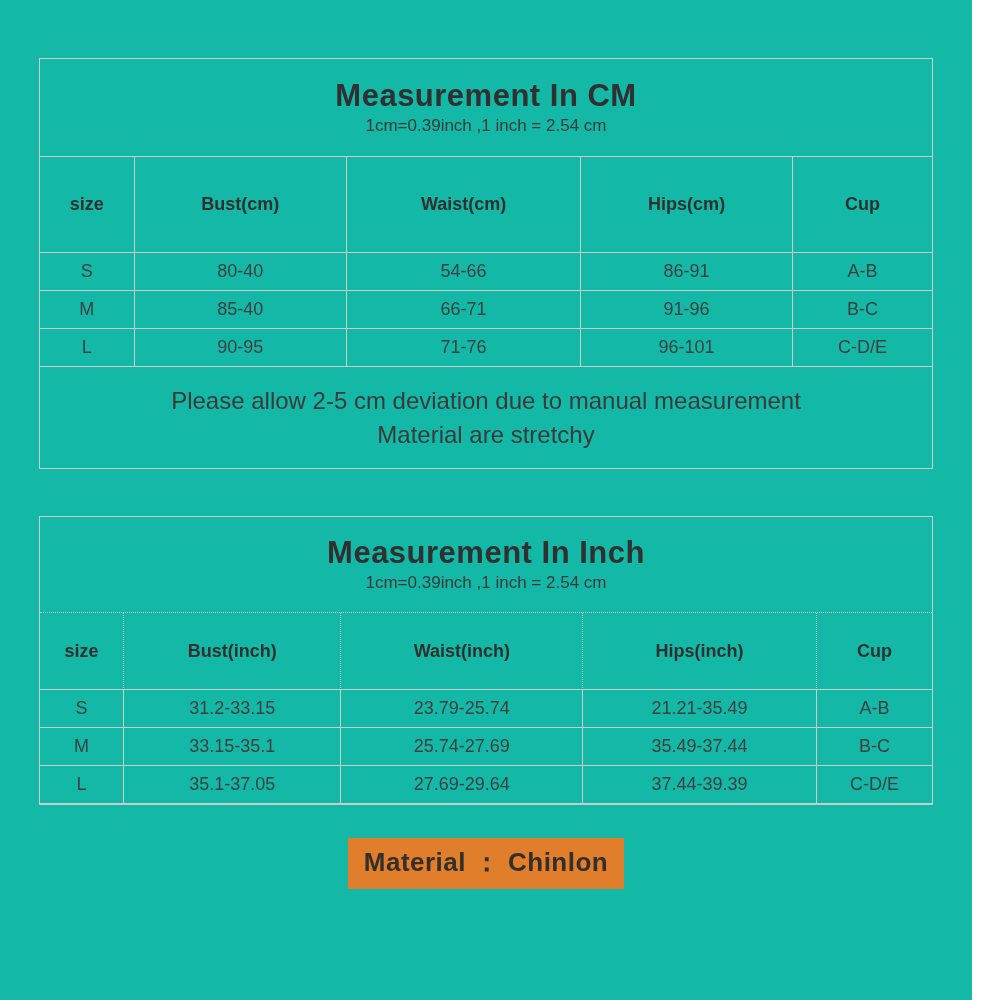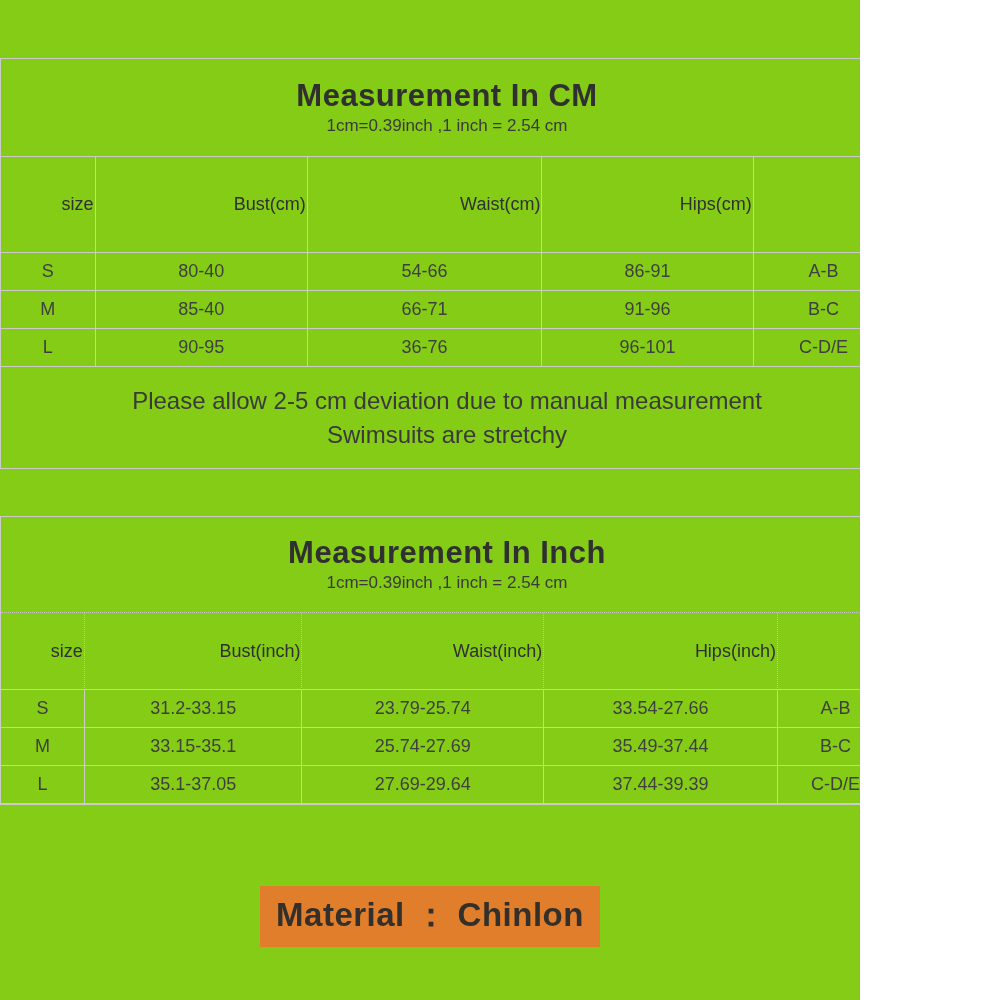--- a/index.html
+++ b/index.html
@@ -3,23 +3,23 @@
 <meta charset="utf-8">
 <style>
   html, body {
     margin: 0;
     padding: 0;
     background: #ffffff;
     font-family: "Liberation Sans", "DejaVu Sans", sans-serif;
     color: #3a3a3a;
   }
   .page {
-    width: 860px;
+    width: 972px;
     height: 1000px;
-    background: #84cc16;
+    background: #14b8a6;
     box-sizing: border-box;
     padding-top: 58px;
     overflow: hidden;
   }
   table.size-chart {
     width: 894px;
     margin: 0 auto;
     border-collapse: separate;
     border-spacing: 0;
     border: 1px solid #cbcbcb;
@@ -45,27 +45,26 @@
     letter-spacing: 0.5px;
     line-height: 40px;
   }
   .tbl-subtitle {
     font-size: 17px;
     color: #3a3a3a;
     margin-top: 0;
   }
   
   tr.header-row td {
-    font-weight: normal;
+    font-weight: bold;
     font-size: 18px;
     color: #303030;
     border-bottom: 1px solid #cbcbcb;
     border-right: 1px solid #cbcbcb;
     height: 96px;
-    text-align: right;
   }
   tr.header-row td:last-child { border-right: none; }
   
   tr.data-row td {
     font-size: 18px;
     color: #3f3f3f;
     border-bottom: 1px solid #cbcbcb;
     border-right: 1px solid #cbcbcb;
     height: 38px;
   }
@@ -89,25 +88,24 @@
   table.t2 td.note-cell { height: 72px; }
   
   .material-wrap {
     text-align: center;
     margin-top: 33px;
   }
   .material-badge {
     display: inline-block;
     background: #e07e2b;
     color: #332f2b;
-    font-size: 33px;
+    font-size: 26px;
     font-weight: bold;
     padding: 7px 16px 9px 16px;
     letter-spacing: 0.5px;
-    margin-top: 48px;
   }
 </style>
 </head>
 <body>
 
 <div class="page">
 
   <table class="size-chart t1">
     <colgroup>
       <col style="width:10.6%">
@@ -140,28 +138,28 @@
       <tr class="data-row">
         <td>M</td>
         <td>85-40</td>
         <td>66-71</td>
         <td>91-96</td>
         <td>B-C</td>
       </tr>
       <tr class="data-row">
         <td>L</td>
         <td>90-95</td>
-        <td>36-76</td>
+        <td>71-76</td>
         <td>96-101</td>
         <td>C-D/E</td>
       </tr>
       <tr>
         <td class="note-cell" colspan="5">
           <div class="note-line">Please allow 2-5 cm deviation due to manual measurement</div>
-          <div class="note-line">Swimsuits are stretchy</div>
+          <div class="note-line">Material are stretchy</div>
         </td>
       </tr>
     </tbody>
   </table>
 
   <table class="size-chart t2">
     <colgroup>
       <col style="width:9.4%">
         <col style="width:24.4%">
         <col style="width:27.1%">
@@ -179,21 +177,21 @@
         <td>size</td>
         <td>Bust(inch)</td>
         <td>Waist(inch)</td>
         <td>Hips(inch)</td>
         <td>Cup</td>
       </tr>
       <tr class="data-row">
         <td>S</td>
         <td>31.2-33.15</td>
         <td>23.79-25.74</td>
-        <td>33.54-27.66</td>
+        <td>21.21-35.49</td>
         <td>A-B</td>
       </tr>
       <tr class="data-row">
         <td>M</td>
         <td>33.15-35.1</td>
         <td>25.74-27.69</td>
         <td>35.49-37.44</td>
         <td>B-C</td>
       </tr>
       <tr class="data-row">

